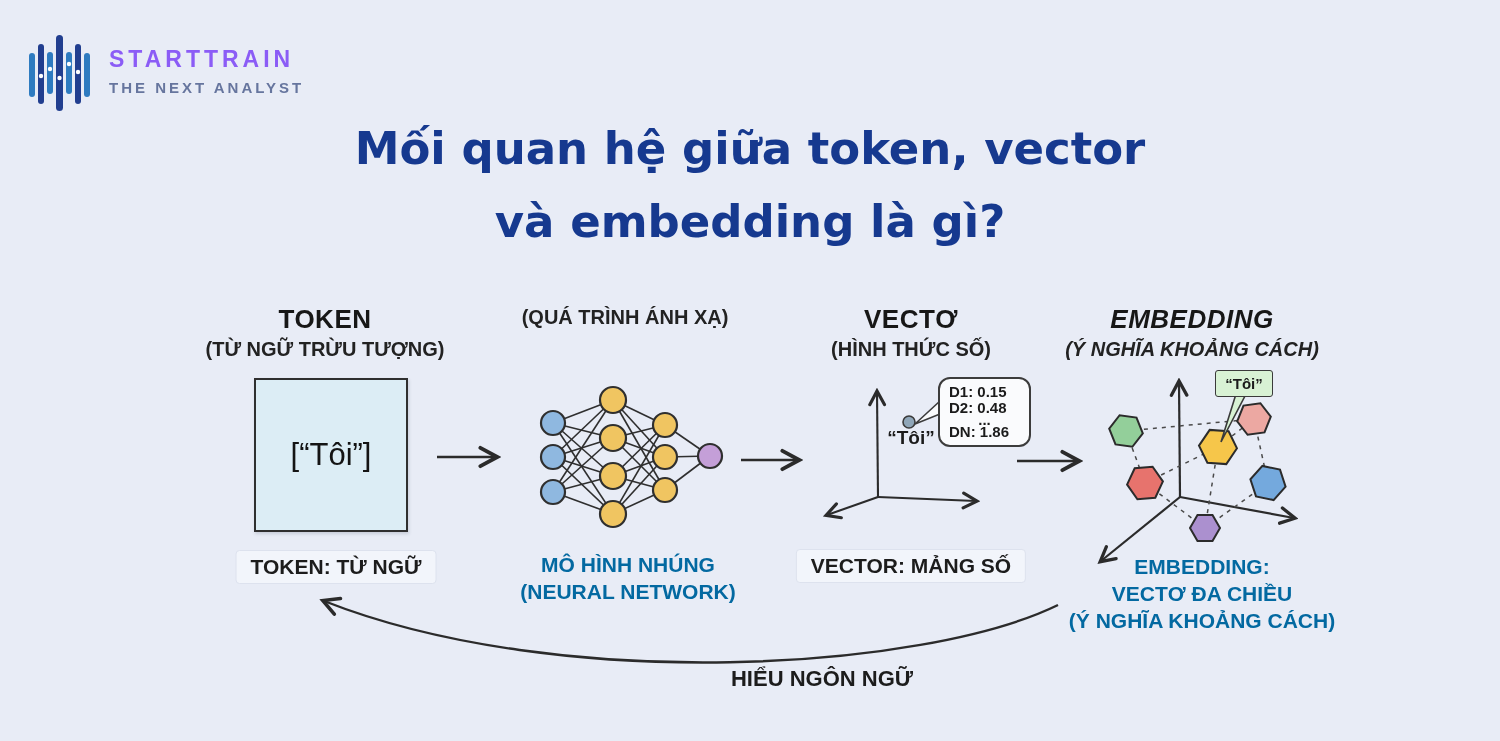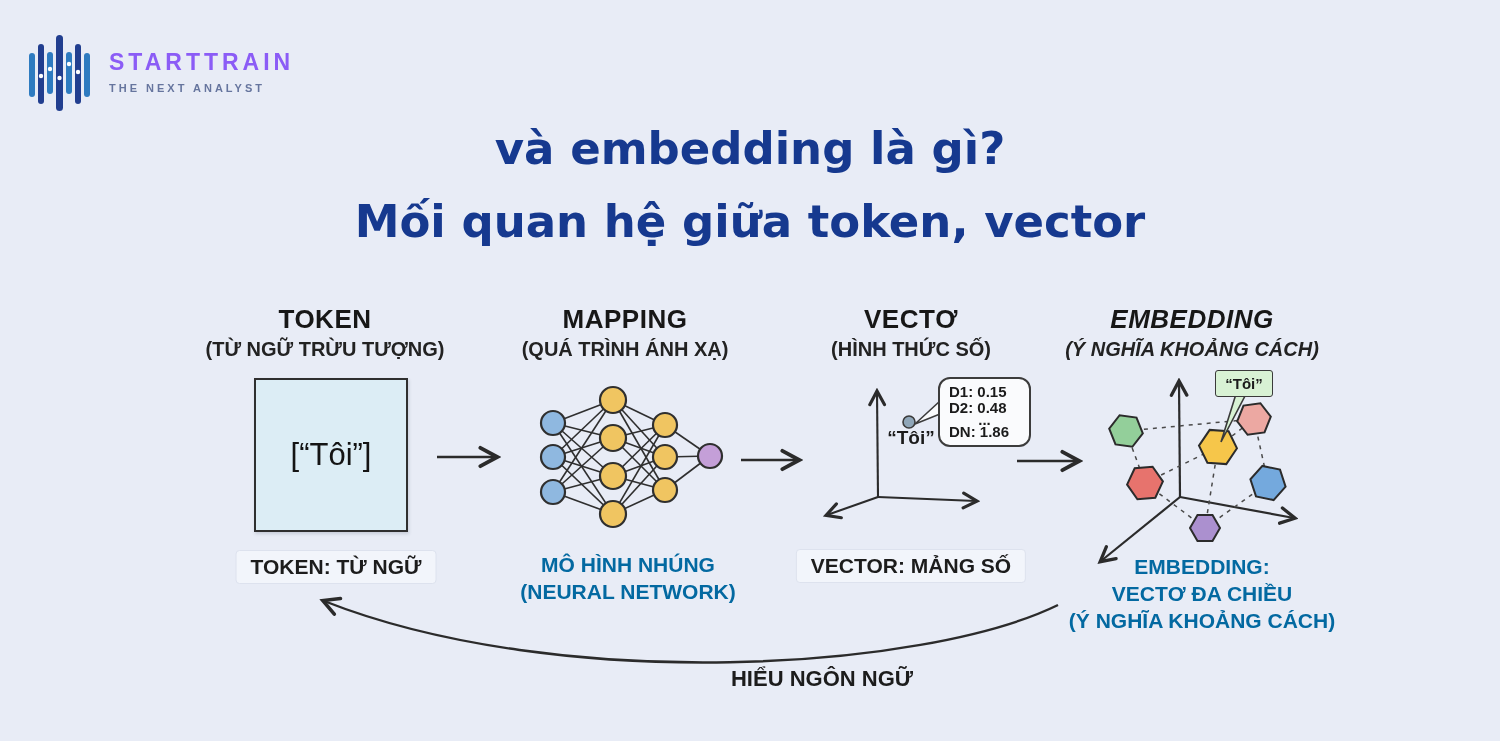--- a/index.html
+++ b/index.html
@@ -6,21 +6,21 @@
   .canvas{
     position:relative;
     width:1500px;height:741px;
     background:#e8ecf6;
     overflow:hidden;
     font-family:"Liberation Sans", sans-serif;
   }
   
   .logo{position:absolute;left:27px;top:32px;display:flex;align-items:center;gap:10px;}
   .logo-text .brand{font-size:23px;font-weight:700;letter-spacing:4px;color:#8b5cf6;line-height:1;}
-  .logo-text .tagline{font-size:11px;font-weight:600;letter-spacing:3px;color:#66759e;margin-top:8px;}
+  .logo-text .tagline{font-size:15px;font-weight:600;letter-spacing:3px;color:#66759e;margin-top:8px;}
   
   .title{position:absolute;left:0;top:112px;width:1500px;text-align:center;
     font-family:"DejaVu Sans", sans-serif;font-weight:700;font-size:45px;color:#16398f;line-height:73px;}
   
   .col-head{position:absolute;top:303px;width:330px;text-align:center;color:#171717;}
   .col-head .h{font-size:26px;font-weight:700;letter-spacing:0.5px;line-height:32px;}
   .col-head .s{font-size:20px;font-weight:600;color:#222;line-height:28px;}
   
   .token-box{position:absolute;left:254px;top:378px;width:150px;height:150px;
     background:#dcedf5;border:2.5px solid #2f2f2f;border-radius:0;
@@ -169,30 +169,29 @@
         <circle cx="42" cy="32" r="2.2" fill="#ffffff"></circle>
         <circle cx="51" cy="40" r="2.2" fill="#ffffff"></circle>
       </svg>
       <div class="logo-text">
         <div class="brand">STARTTRAIN</div>
         <div class="tagline">THE NEXT ANALYST</div>
       </div>
     </div>
 
     <div class="title">
+      <div>Mối quan hệ giữa token, vector</div>
       <div>và embedding là gì?</div>
-      <div>Mối quan hệ giữa token, vector</div>
     </div>
 
     <div class="col-head" style="left:160px;">
       <div class="h">TOKEN</div>
       <div class="s">(TỪ NGỮ TRỪU TƯỢNG)</div>
     </div>
     <div class="col-head" style="left:460px;">
-      <div class="h">MAPPING</div>
       <div class="s">(QUÁ TRÌNH ÁNH XẠ)</div>
     </div>
     <div class="col-head" style="left:746px;">
       <div class="h">VECTƠ</div>
       <div class="s">(HÌNH THỨC SỐ)</div>
     </div>
     <div class="col-head" style="left:1027px;font-style:italic;">
       <div class="h">EMBEDDING</div>
       <div class="s">(Ý NGHĨA KHOẢNG CÁCH)</div>
     </div>

